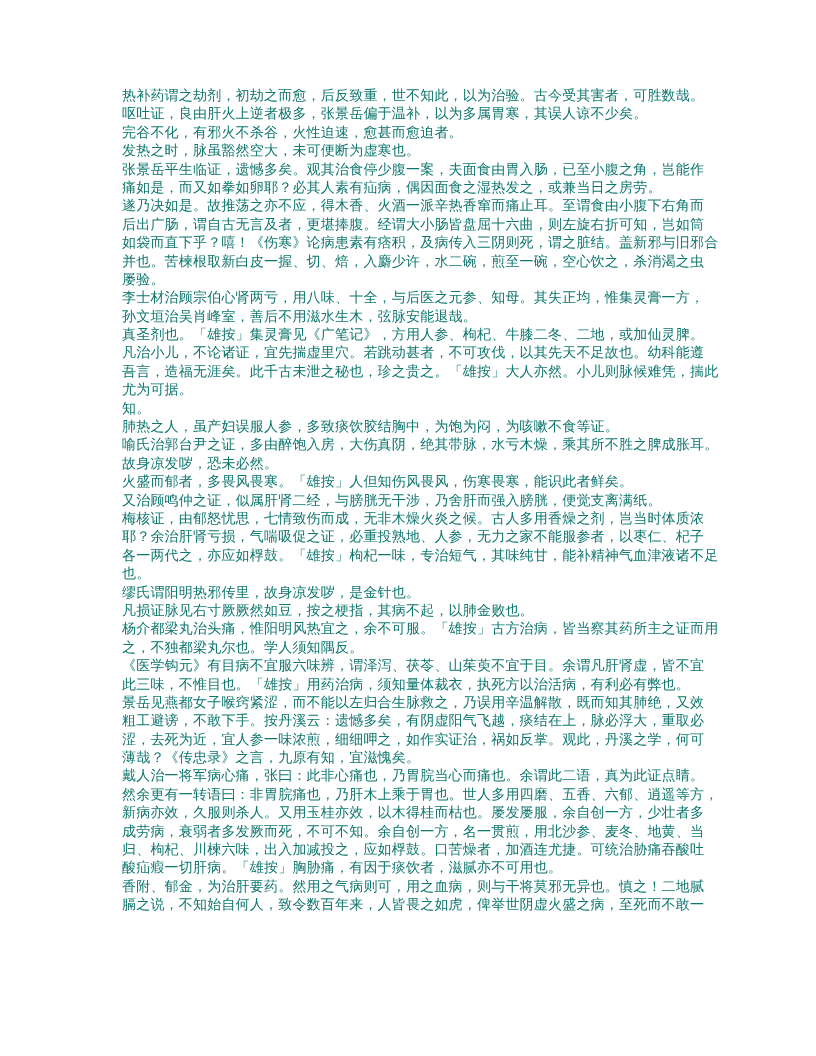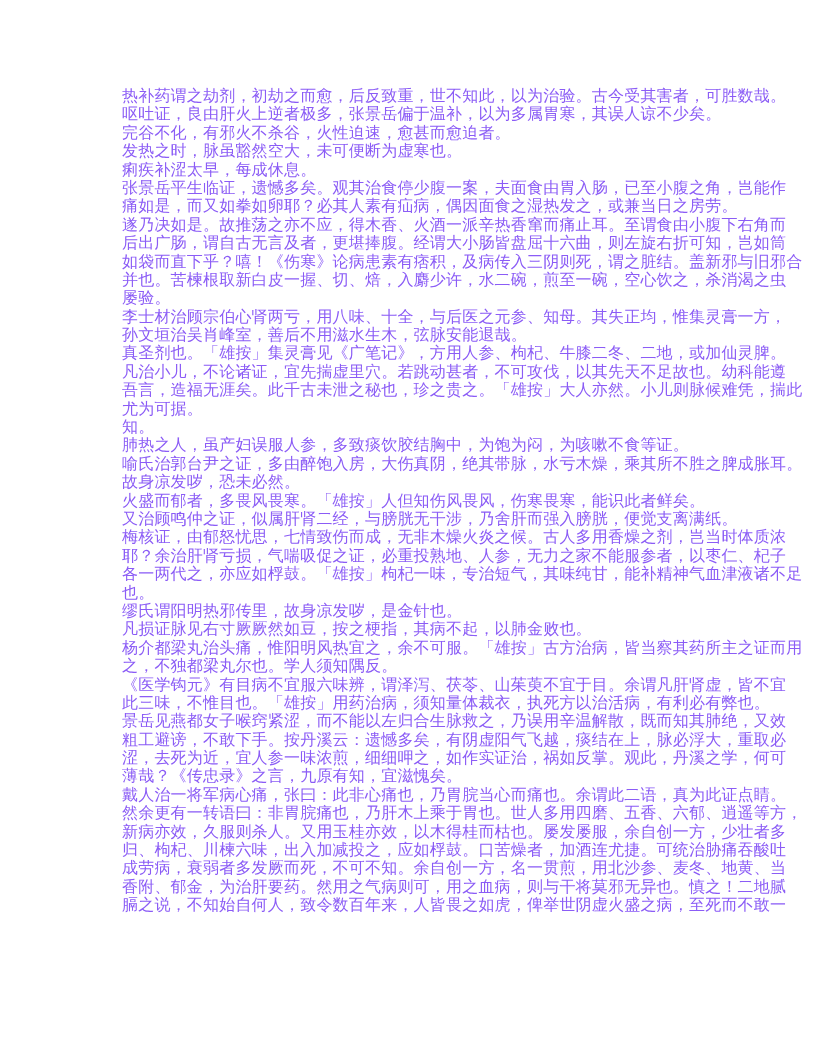--- a/index.html
+++ b/index.html
@@ -13,38 +13,37 @@
       position: relative;
       overflow: hidden;
     }
     .page {
       position: absolute;
       left: 122px;
       top: 87px;
       width: 580px;
     }
     .line {
-      font-family: Liberation Sans, sans-serif;
-      font-size: 16px;
+      font-family: Liberation Mono, monospace;
+      font-size: 14px;
       line-height: 18.4px;
       height: 18.4px;
-      color: #8b5cf6;
+      color: #0f766e;
       white-space: nowrap;
       letter-spacing: 0.2px;
     }
   </style>
 </head>
 <body>
 
 <div class="page">
   <div class="line">热补药谓之劫剂，初劫之而愈，后反致重，世不知此，以为治验。古今受其害者，可胜数哉。</div>
   <div class="line">呕吐证，良由肝火上逆者极多，张景岳偏于温补，以为多属胃寒，其误人谅不少矣。</div>
   <div class="line">完谷不化，有邪火不杀谷，火性迫速，愈甚而愈迫者。</div>
   <div class="line">发热之时，脉虽豁然空大，未可便断为虚寒也。</div>
-  <div class="line">痢疾补涩太早，每成休息。</div>
   <div class="line">张景岳平生临证，遗憾多矣。观其治食停少腹一案，夫面食由胃入肠，已至小腹之角，岂能作</div>
   <div class="line">痛如是，而又如拳如卵耶？必其人素有疝病，偶因面食之湿热发之，或兼当日之房劳。</div>
   <div class="line">遂乃决如是。故推荡之亦不应，得木香、火酒一派辛热香窜而痛止耳。至谓食由小腹下右角而</div>
   <div class="line">后出广肠，谓自古无言及者，更堪捧腹。经谓大小肠皆盘屈十六曲，则左旋右折可知，岂如筒</div>
   <div class="line">如袋而直下乎？嘻！《伤寒》论病患素有痞积，及病传入三阴则死，谓之脏结。盖新邪与旧邪合</div>
   <div class="line">并也。苦楝根取新白皮一握、切、焙，入麝少许，水二碗，煎至一碗，空心饮之，杀消渴之虫</div>
   <div class="line">屡验。</div>
   <div class="line">李士材治顾宗伯心肾两亏，用八味、十全，与后医之元参、知母。其失正均，惟集灵膏一方，</div>
   <div class="line">孙文垣治吴肖峰室，善后不用滋水生木，弦脉安能退哉。</div>
   <div class="line">真圣剂也。「雄按」集灵膏见《广笔记》，方用人参、枸杞、牛膝二冬、二地，或加仙灵脾。</div>
@@ -67,17 +66,18 @@
   <div class="line">之，不独都梁丸尔也。学人须知隅反。</div>
   <div class="line">《医学钩元》有目病不宜服六味辨，谓泽泻、茯苓、山茱萸不宜于目。余谓凡肝肾虚，皆不宜</div>
   <div class="line">此三味，不惟目也。「雄按」用药治病，须知量体裁衣，执死方以治活病，有利必有弊也。</div>
   <div class="line">景岳见燕都女子喉窍紧涩，而不能以左归合生脉救之，乃误用辛温解散，既而知其肺绝，又效</div>
   <div class="line">粗工避谤，不敢下手。按丹溪云：遗憾多矣，有阴虚阳气飞越，痰结在上，脉必浮大，重取必</div>
   <div class="line">涩，去死为近，宜人参一味浓煎，细细呷之，如作实证治，祸如反掌。观此，丹溪之学，何可</div>
   <div class="line">薄哉？《传忠录》之言，九原有知，宜滋愧矣。</div>
   <div class="line">戴人治一将军病心痛，张曰：此非心痛也，乃胃脘当心而痛也。余谓此二语，真为此证点睛。</div>
   <div class="line">然余更有一转语曰：非胃脘痛也，乃肝木上乘于胃也。世人多用四磨、五香、六郁、逍遥等方，</div>
   <div class="line">新病亦效，久服则杀人。又用玉桂亦效，以木得桂而枯也。屡发屡服，余自创一方，少壮者多</div>
+  <div class="line">成劳病，衰弱者多发厥而死，不可不知。余自创一方，名一贯煎，用北沙参、麦冬、地黄、当</div>
   <div class="line">归、枸杞、川楝六味，出入加减投之，应如桴鼓。口苦燥者，加酒连尤捷。可统治胁痛吞酸吐</div>
-  <div class="line">成劳病，衰弱者多发厥而死，不可不知。余自创一方，名一贯煎，用北沙参、麦冬、地黄、当</div>
+  <div class="line">酸疝瘕一切肝病。「雄按」胸胁痛，有因于痰饮者，滋腻亦不可用也。</div>
   <div class="line">香附、郁金，为治肝要药。然用之气病则可，用之血病，则与干将莫邪无异也。慎之！二地腻</div>
   <div class="line">膈之说，不知始自何人，致令数百年来，人皆畏之如虎，俾举世阴虚火盛之病，至死而不敢一</div>
 </div>
 
 </body></html>

